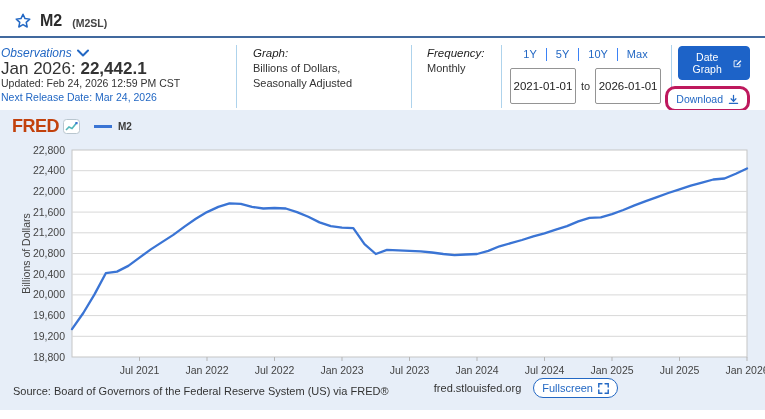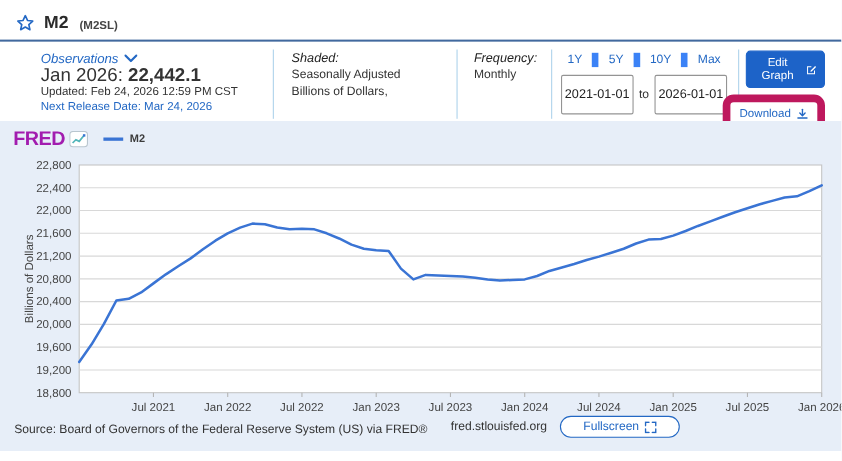--- a/index.html
+++ b/index.html
@@ -17,79 +17,79 @@
     padding:6px 14px 0 14px; border-bottom:2px solid #41699e; background:#fff;
   }
   .star { width:18px; height:18px; display:inline-block; cursor:pointer; }
   .series-title { font-size:16px; font-weight:bold; color:#2b2b2b; }
   .series-id { font-size:10.5px; font-weight:bold; color:#444; margin-left:2px; position:relative; top:2px; }
 
   
   .info-bar { height:70px; display:flex; align-items:stretch; padding-top:7px; background:#fff; }
   .info-col { border-right:1px solid #aed3ec; }
   .info-col:last-child { border-right:none; }
-  .col-obs { width:237px; padding:1px 8px 0 13px;margin-left:24px; }
+  .col-obs { width:237px; padding:1px 8px 0 1px; }
   .col-units { width:175px; padding:1px 8px 0 16px; }
   .col-freq { width:90px; padding:1px 5px 0 15px; }
   .col-range { width:170px; padding:1px 10px 0 8px; }
   .col-actions { width:93px; padding:1px 15px 0 6px; display:flex; flex-direction:column; align-items:flex-end; gap:6px; }
 
   .obs-link { font-size:12px; font-style:italic; color:#2368c4; display:flex; align-items:center; gap:5px; cursor:pointer; margin-bottom:2px; }
   .obs-line { font-size:17px; color:#333; line-height:14px; }
   .obs-line b { font-weight:bold; }
   .obs-updated { font-size:10.5px; color:#333; line-height:14px; }
   .obs-release { font-size:10.5px; color:#2368c4; line-height:14px; cursor:pointer; }
 
   .meta-label { font-size:11.5px; font-style:italic; color:#222; line-height:15px; }
   .meta-text { font-size:11px; color:#333; line-height:15px; }
 
   .presets { display:flex; align-items:center; justify-content:center; margin:2px 0 7px 0; }
-  .preset { font-size:11px; color:#2368c4; padding:0 9px; cursor:pointer; border-right:6px solid #3b82f6; line-height:13px; }
+  .preset { font-size:11px; color:#2368c4; padding:0 9px; cursor:pointer; border-right:1px solid #3b82f6; line-height:13px; }
   .preset:last-child { border-right:none; }
   .date-row { display:flex; align-items:center; gap:5px; justify-content:center; }
   .date-input {
     width:66px; height:36px; border:1px solid #949494; border-radius:2px;
     font-size:11.5px; text-align:center; color:#222; background:#fff;
     font-family:"Liberation Sans", sans-serif;
   }
   .date-to { font-size:11px; color:#333; }
 
   .btn-edit {
     background:#1d63c8; color:#fff; border:1px solid #1d63c8; border-radius:4px;
     font-size:10.5px; padding:4px 7px; display:flex; align-items:center; gap:5px;
     cursor:pointer; font-family:"Liberation Sans", sans-serif;
   }
   .btn-download {
-    background:#fff; color:#2368c4; border:7px solid #be185d; border-radius:10px;
+    background:#fff; color:#2368c4; border:3px solid #be185d; border-radius:10px;
     font-size:10.5px; padding:4px 8px; display:flex; align-items:center; gap:5px;
     cursor:pointer; font-family:"Liberation Sans", sans-serif;
   }
 
   
   .chart-section { position:absolute; left:0; top:110px; width:765px; height:300px; background:#e7eef8; }
   .chart-header { display:flex; align-items:center; gap:14px; padding:7px 0 0 12px; height:25px; }
   .fred-logo { display:flex; align-items:center; gap:4px; }
-  .fred-word { font-size:18px; font-weight:800; letter-spacing:-0.5px; color:#a21caf; }
+  .fred-word { font-size:18px; font-weight:800; letter-spacing:-0.5px; color:#c2410c; }
   .legend { display:flex; align-items:center; gap:6px; }
   .legend-swatch { width:18px; height:0; border-top:3px solid #3a74d4; display:inline-block; }
   .legend-label { font-size:10px; font-weight:bold; color:#3b3b3b; }
 
   #chart-svg { position:absolute; left:0; top:32px; display:block; }
 
   .chart-footer {
     position:absolute; left:0; top:268px; width:631px;
     display:flex; justify-content:space-between; align-items:flex-end; padding:0 13px;
   }
   .foot-source { font-size:11px; color:#333; line-height:15px; }
   .foot-note { font-size:11px; font-style:italic; color:#2f6bc4; line-height:15px; cursor:pointer; }
   .foot-right { display:flex; align-items:center; gap:12px; padding-bottom:1px; }
   .foot-site { font-size:11px; color:#333;padding-left:17px; }
   .btn-fullscreen {
     background:#fff; color:#2368c4; border:1.3px solid #2368c4; border-radius:11px;
-    font-size:11px; padding:3px 20px; display:flex; align-items:center; gap:5px;
+    font-size:11px; padding:3px 8px; display:flex; align-items:center; gap:5px;
     cursor:pointer; font-family:"Liberation Sans", sans-serif;
   }
 </style>
 </head>
 <body>
 
 <div class="page">
 
   <div class="title-bar">
     <span class="star">
@@ -112,23 +112,23 @@
       </div>
       <div class="obs-line">
         <span>Jan 2026:</span>
         <b>22,442.1</b>
       </div>
       <div class="obs-updated">Updated: Feb 24, 2026 12:59 PM CST</div>
       <div class="obs-release">Next Release Date: Mar 24, 2026</div>
     </div>
 
     <div class="info-col col-units">
-      <div class="meta-label">Shaded:</div>
+      <div class="meta-label">Graph:</div>
+      <div class="meta-text">Billions of Dollars,</div>
       <div class="meta-text">Seasonally Adjusted</div>
-      <div class="meta-text">Billions of Dollars,</div>
     </div>
 
     <div class="info-col col-freq">
       <div class="meta-label">Frequency:</div>
       <div class="meta-text">Monthly</div>
     </div>
 
     <div class="info-col col-range">
       <div class="presets">
         <span class="preset">1Y</span>
@@ -138,21 +138,21 @@
       </div>
       <div class="date-row">
         <input class="date-input" value="2021-01-01" style="">
         <span class="date-to">to</span>
         <input class="date-input" value="2026-01-01" style="">
       </div>
     </div>
 
     <div class="info-col col-actions">
       <button class="btn-edit">
-        <span>Edit Graph</span>
+        <span>Date Graph</span>
         <svg width="11" height="11" viewBox="0 0 16 16" fill="none" stroke="#fff" stroke-width="1.6">
           <path d="M13 9v5H2V3h6"></path>
             <path d="M7 9l7-7 1.6 1.6-7 7L6.5 11z" fill="#fff" stroke="none"></path>
         </svg>
       </button>
       <button class="btn-download">
         <span>Download</span>
         <svg width="11" height="11" viewBox="0 0 16 16" fill="none" stroke="#2368c4" stroke-width="1.8" stroke-linecap="round" stroke-linejoin="round">
           <path d="M8 2v8"></path>
             <path d="M4.5 7L8 10.5 11.5 7"></path>

